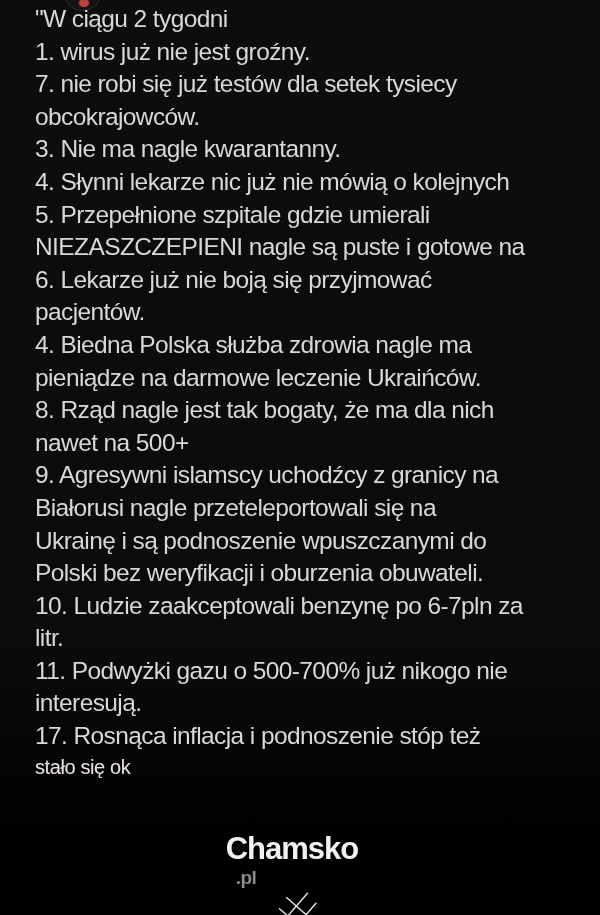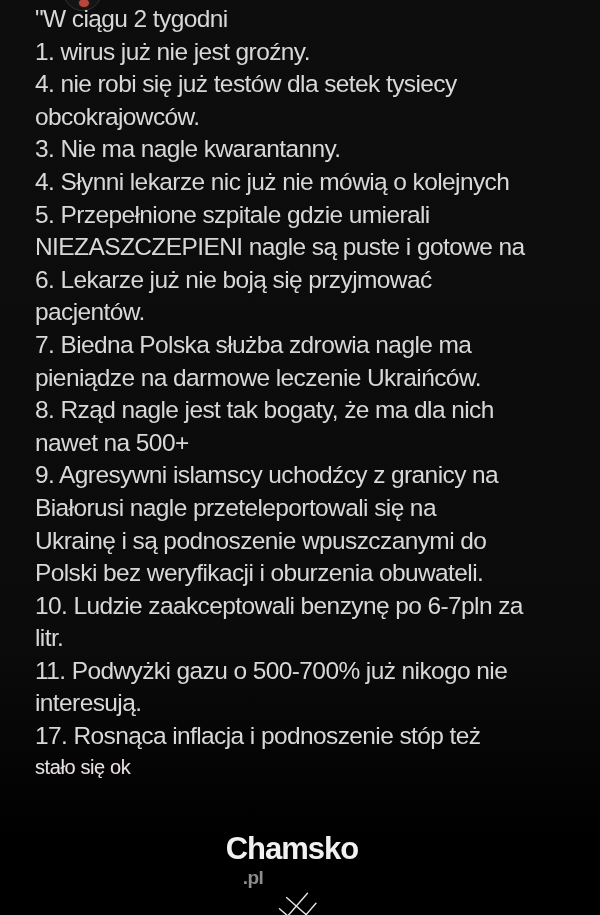--- a/index.html
+++ b/index.html
@@ -85,49 +85,49 @@
     color: #f1f1f1;
     font-size: 31px;
     font-weight: 700;
     letter-spacing: -1px;
   }
   .tld {
     color: #8d8d8d;
     font-size: 19px;
     font-weight: 700;
     letter-spacing: -0.5px;
-    margin-left: 17px;
+    margin-left: 10px;
   }
   .hash-icon {
     margin-left: 10px;
     align-self: center;
     transform: translateY(2px);
   }
 </style>
 </head>
 <body>
 
 <div class="stage">
 
   <div class="avatar-cut"></div>
   <div class="avatar-dot"></div>
 
   <div class="post-text">
     <div>
         <div class="post-line">"W ciągu 2 tygodni</div>
         <div class="post-line">1. wirus już nie jest groźny.</div>
-        <div class="post-line">4. nie robi się już testów dla setek tysiecy</div>
+        <div class="post-line">7. nie robi się już testów dla setek tysiecy</div>
         <div class="post-line">obcokrajowców.</div>
         <div class="post-line">3. Nie ma nagle kwarantanny.</div>
         <div class="post-line">4. Słynni lekarze nic już nie mówią o kolejnych</div>
         <div class="post-line">5. Przepełnione szpitale gdzie umierali</div>
         <div class="post-line">NIEZASZCZEPIENI nagle są puste i gotowe na</div>
         <div class="post-line">6. Lekarze już nie boją się przyjmować</div>
         <div class="post-line">pacjentów.</div>
-        <div class="post-line">7. Biedna Polska służba zdrowia nagle ma</div>
+        <div class="post-line">4. Biedna Polska służba zdrowia nagle ma</div>
         <div class="post-line">pieniądze na darmowe leczenie Ukraińców.</div>
         <div class="post-line">8. Rząd nagle jest tak bogaty, że ma dla nich</div>
         <div class="post-line">nawet na 500+</div>
         <div class="post-line">9. Agresywni islamscy uchodźcy z granicy na</div>
         <div class="post-line">Białorusi nagle przeteleportowali się na</div>
         <div class="post-line">Ukrainę i są podnoszenie wpuszczanymi do</div>
         <div class="post-line">Polski bez weryfikacji i oburzenia obuwateli.</div>
         <div class="post-line">10. Ludzie zaakceptowali benzynę po 6-7pln za</div>
         <div class="post-line">litr.</div>
         <div class="post-line">11. Podwyżki gazu o 500-700% już nikogo nie</div>

